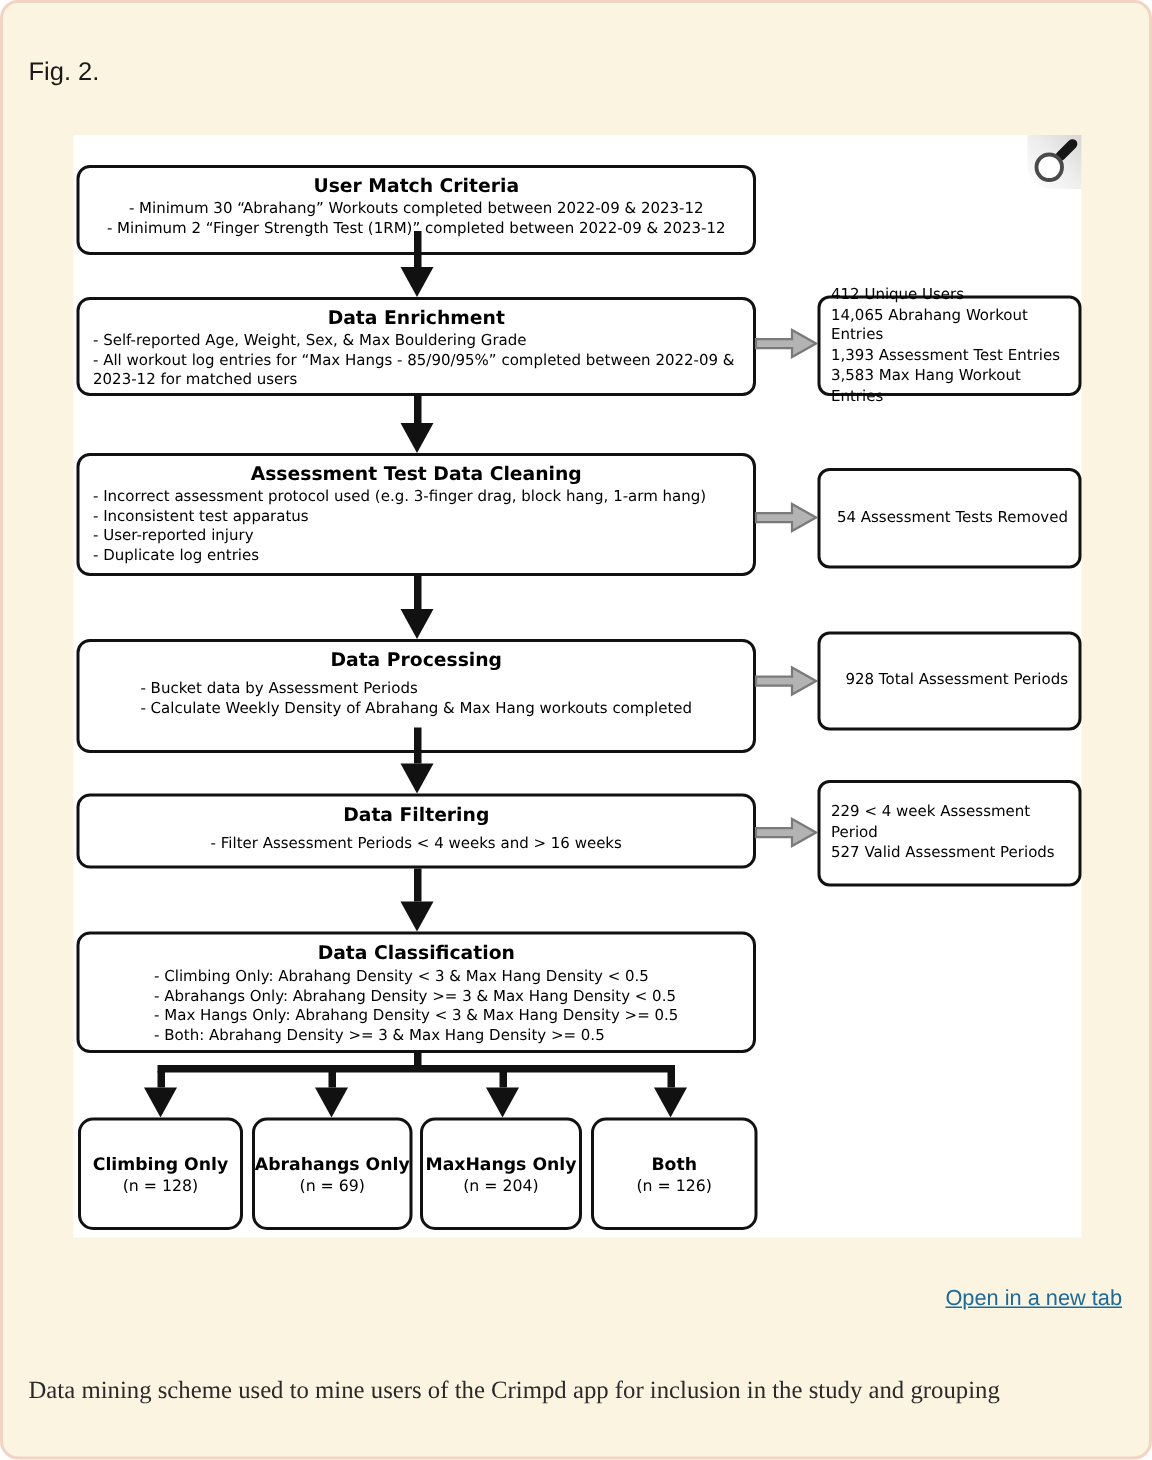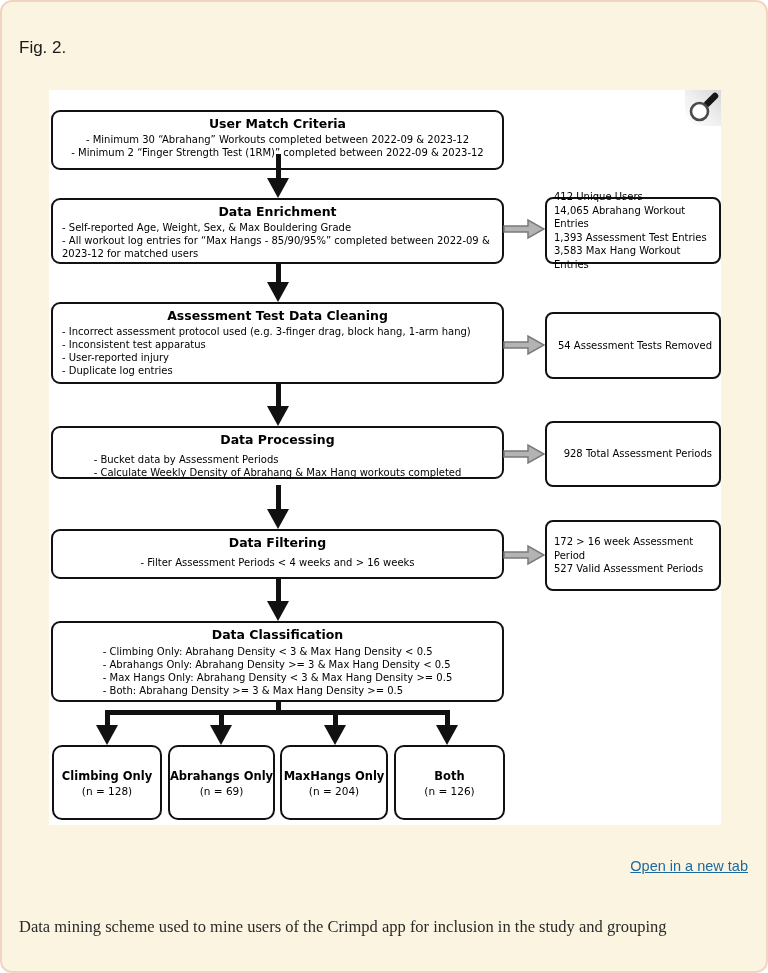--- a/index.html
+++ b/index.html
@@ -98,21 +98,21 @@
         <div>- User-reported injury</div>
         <div>- Duplicate log entries</div>
       </div>
     </div>
 
     <div class="varrow" style="left:218px;top:294px;height:42px;">
       <div class="shaft"></div>
         <div class="head"></div>
     </div>
 
-    <div class="mbox" style="top:336px;height:53px;">
+    <div class="mbox" style="top:336px;height:76px;">
       <div class="mtitle">Data Processing</div>
       <div class="mbody block gap">
         <div>- Bucket data by Assessment Periods</div>
         <div>- Calculate Weekly Density of Abrahang &amp; Max Hang workouts completed</div>
       </div>
     </div>
 
     <div class="varrow" style="left:218px;top:395px;height:44px;">
       <div class="shaft"></div>
         <div class="head"></div>
@@ -195,21 +195,21 @@
       <div>1,393 Assessment Test Entries</div>
       <div>3,583 Max Hang Workout Entries</div>
     </div>
     <div class="sbox center" style="top:222px;height:67px;">
       <div>54 Assessment Tests Removed</div>
     </div>
     <div class="sbox center" style="top:331px;height:66px;">
       <div>928 Total Assessment Periods</div>
     </div>
     <div class="sbox left" style="top:430px;height:71px;">
-      <div>172 &gt; 16 week Assessment Period</div>
+      <div>229 &lt; 4 week Assessment Period</div>
       <div>527 Valid Assessment Periods</div>
     </div>
 
     <div class="zoom-btn">
       <svg width="36" height="36" viewBox="0 0 36 36">
         <line x1="22" y1="14" x2="30" y2="6" stroke="#161616" stroke-width="6.5" stroke-linecap="round"></line>
         <circle cx="14.5" cy="21.5" r="8.5" fill="#ffffff" stroke="#4a4a4a" stroke-width="2.6"></circle>
       </svg>
     </div>
 

